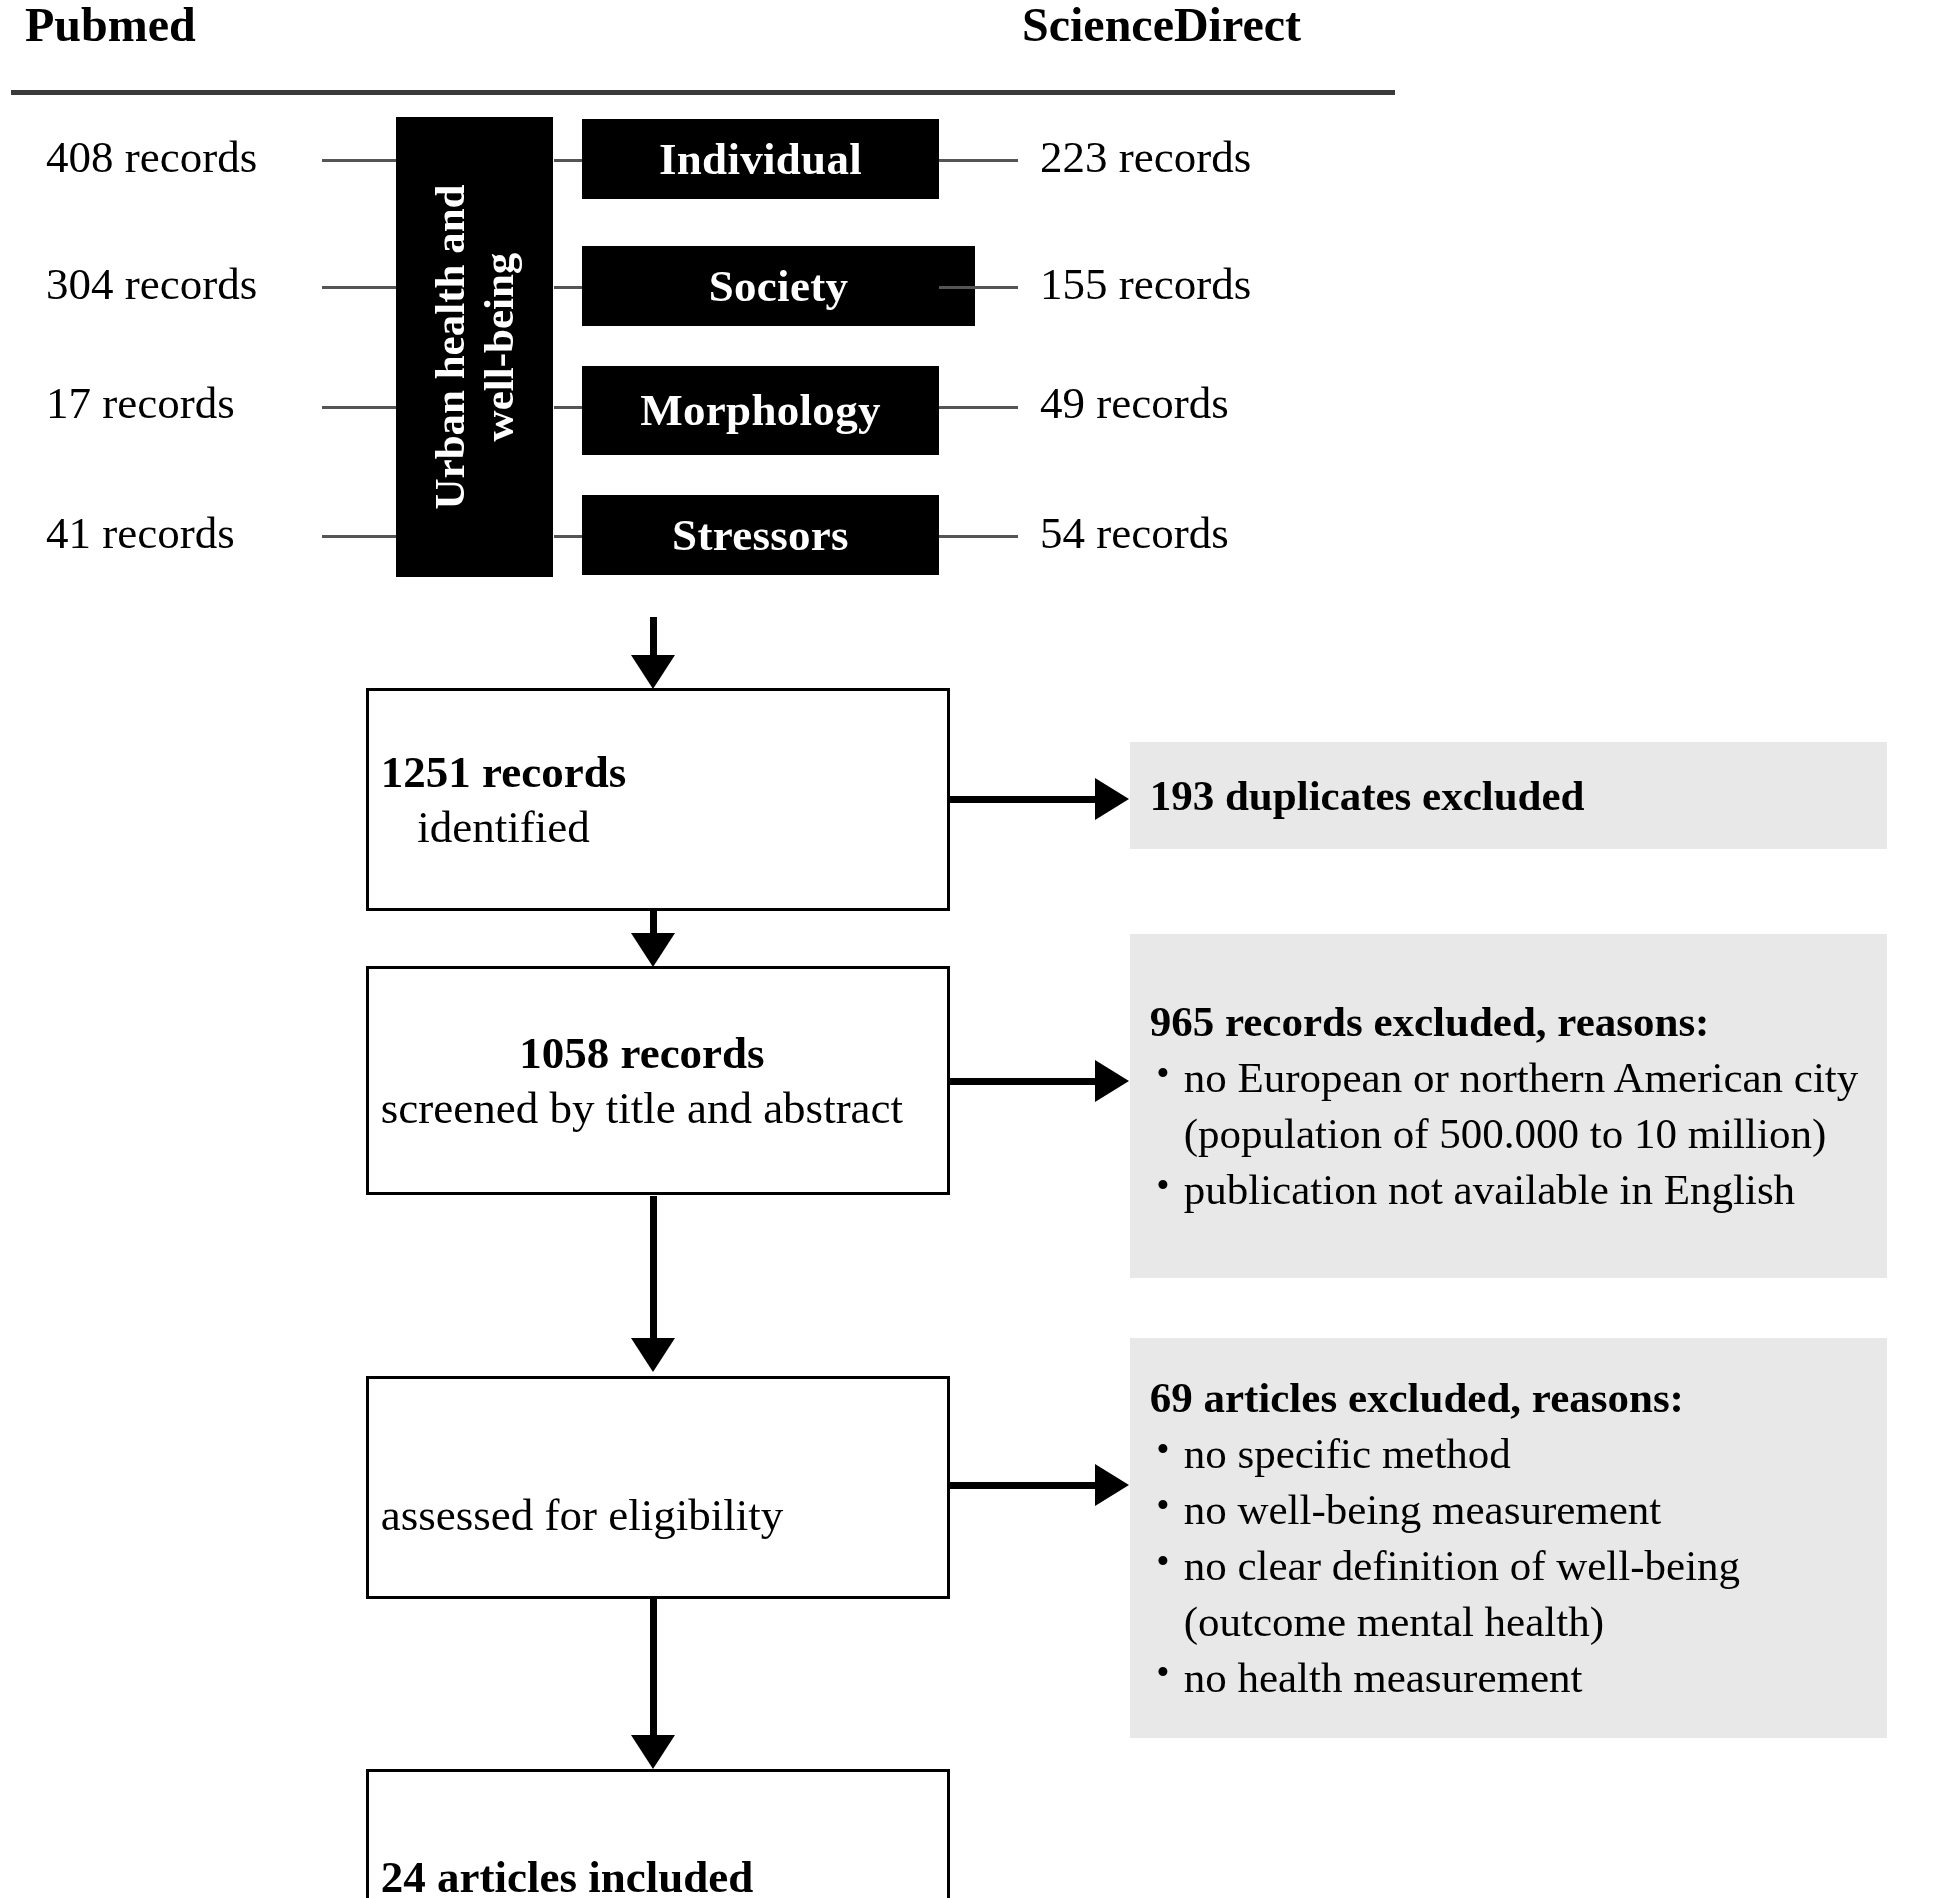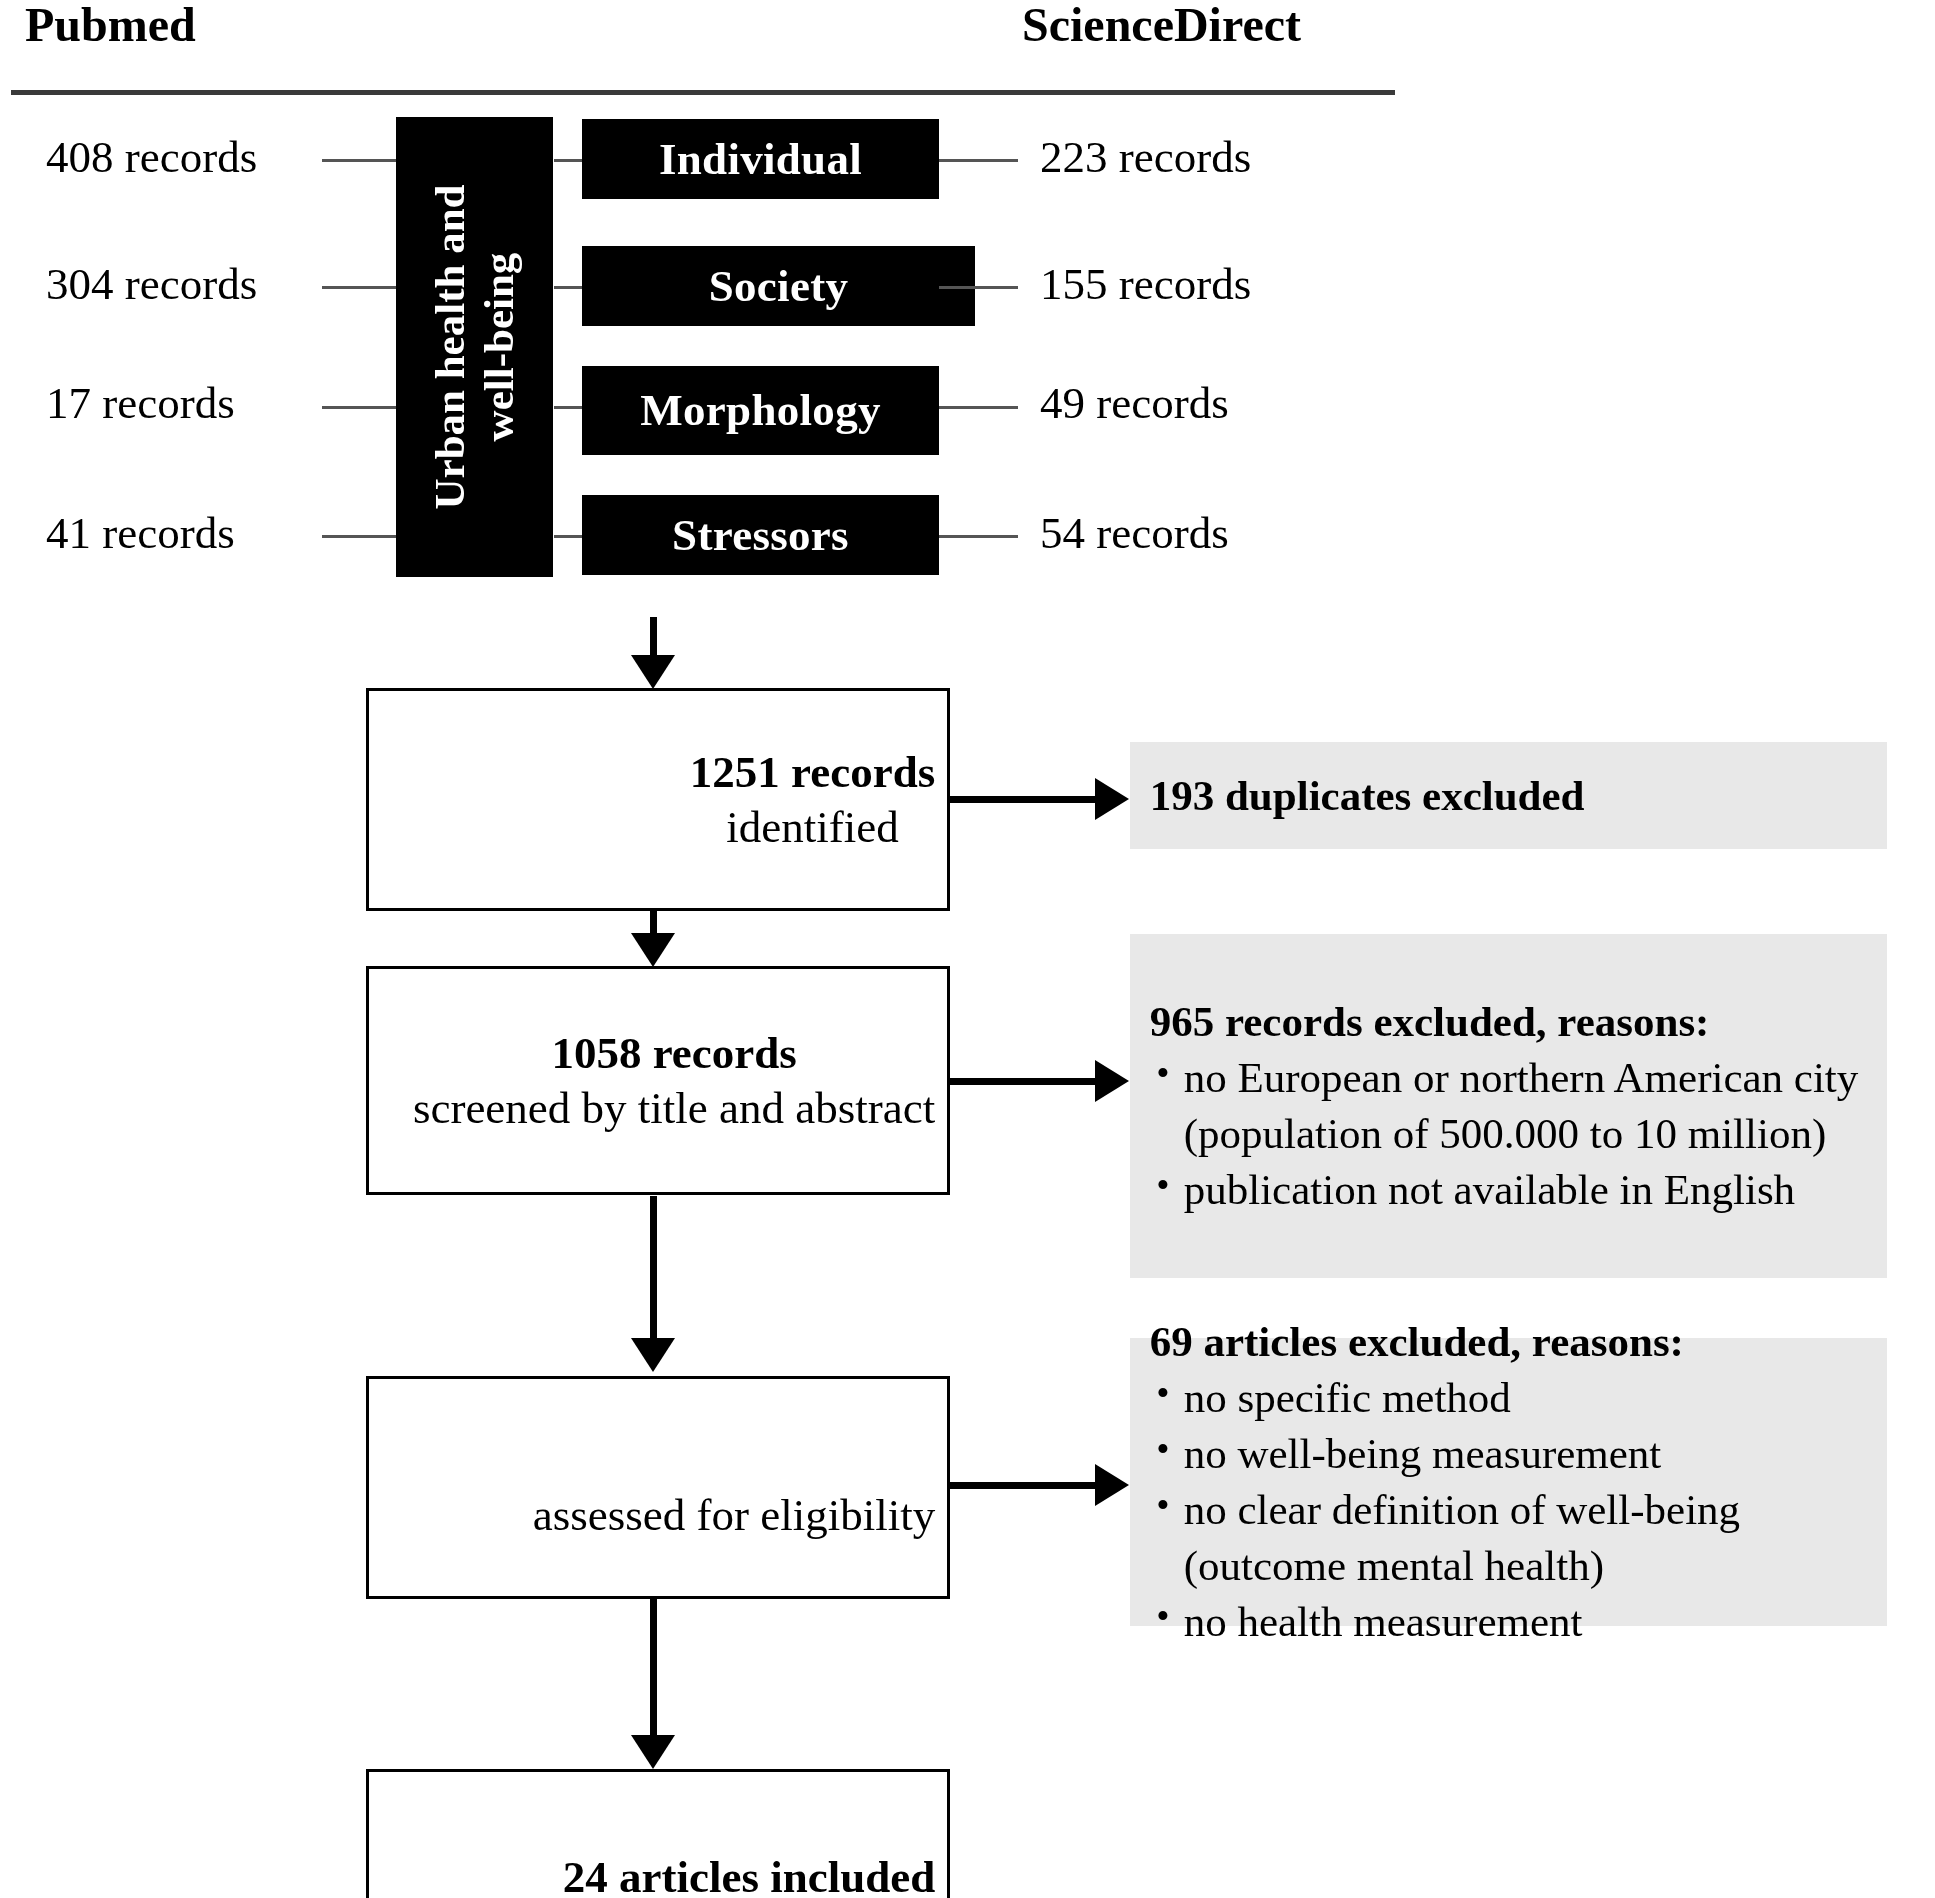--- a/index.html
+++ b/index.html
@@ -43,21 +43,21 @@
     transform:rotate(-90deg);
     white-space:nowrap;
     font-size:43px;font-weight:bold;
     line-height:1.14;
     text-align:center;
   }
 
   
   .flowbox{
     border:3.9px solid #000;background:#fff;box-sizing:border-box;
-    display:flex;align-items:center;justify-content:flex-end;
+    display:flex;align-items:center;justify-content:flex-start;
     text-align:center;
   }
   .flow-inner{font-size:45px;line-height:1.22;padding:0 11.8px;}
   .flow-inner b{font-weight:bold;}
 
   
   .graybox{
     background:#e8e8e8;box-sizing:border-box;
     display:flex;align-items:center;
     padding:9.2px 17px 9.2px 19.7px;
@@ -188,21 +188,21 @@
 <div class="abs flowbox" style="left:366px;top:1376px;width:584px;height:223px;">
   <div class="flow-inner">
     <br>
     <span>assessed for eligibility</span>
   </div>
 </div>
 
 <div class="abs hline" style="left:950px;top:1482px;width:147px;"></div>
 <div class="abs arrow-right" style="left:1095px;top:1464px;"></div>
 
-<div class="abs graybox" style="left:1130px;top:1338px;width:757px;height:288px;">
+<div class="abs graybox" style="left:1130px;top:1338px;width:757px;height:400px;">
   <div class="gray-inner">
     <span class="gray-head">69 articles excluded, reasons:</span>
     <ul class="reasons">
       <li>no specific method</li>
       <li>no well-being measurement</li>
       <li>no clear definition of well-being (outcome mental health)</li>
       <li>no health measurement</li>
     </ul>
   </div>
 </div>

